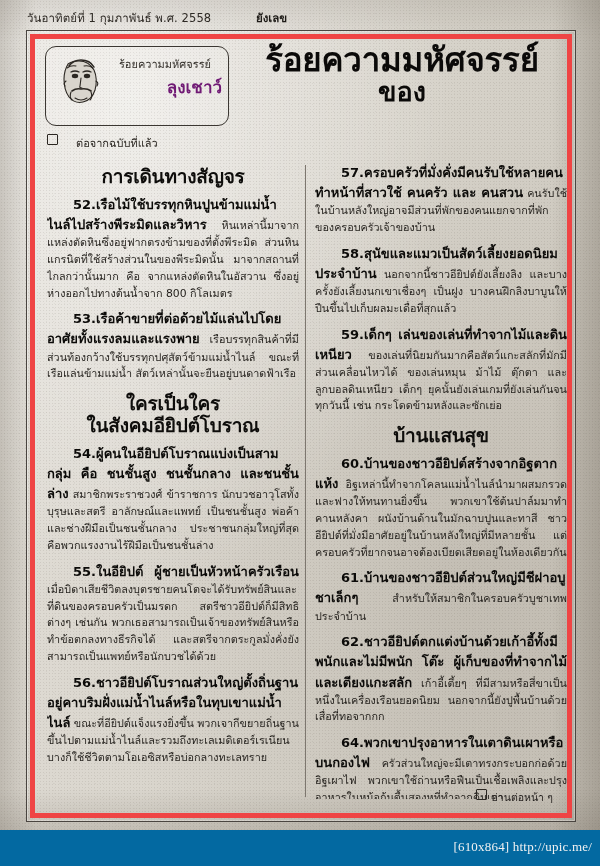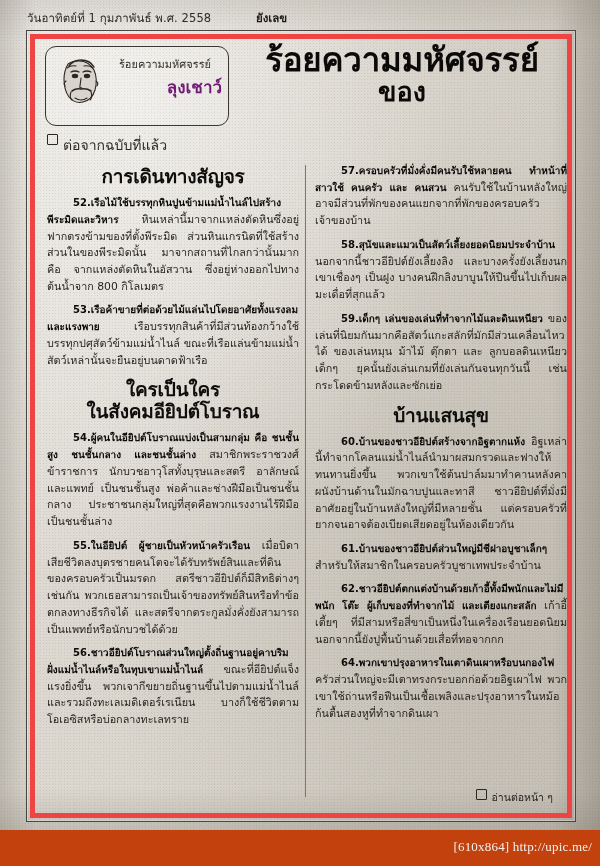--- a/index.html
+++ b/index.html
@@ -164,22 +164,22 @@
     white-space: nowrap;
   }
 
   
   .cont-note {
     position: absolute;
     left: 12px;
     top: 95px;
     display: flex;
     align-items: flex-start;
-    gap: 5px;
-    font-size: 14px;
+    gap: 18px;
+    font-size: 11px;
     color: #2e2a25;
     white-space: nowrap;
   }
   .sq-marker {
     display: inline-block;
     width: 9px;
     height: 9px;
     border: 1.4px solid #2b2722;
     border-radius: 1px;
   }
@@ -243,21 +243,21 @@
     line-height: 1.55;
     color: #211e1a;
     text-align: justify;
     text-justify: inter-word;
     margin: 0 0 7px 0;
     text-indent: 26px;
     word-break: break-word;
   }
   .para .lead {
     font-weight: bold;
-    font-size: 10px;
+    font-size: 13px;
     color: #0c0b09;
   }
 
   
   .readmore {
     position: absolute;
     right: 14px;
     bottom: 7px;
     display: flex;
     align-items: flex-start;
@@ -279,21 +279,21 @@
     font-family: "Liberation Serif", "DejaVu Serif", serif;
   }
 
   
   .watermark-bar {
     position: absolute;
     left: 0;
     top: 830px;
     width: 600px;
     height: 36px;
-    background: #c2410c;
+    background: #0369a1;
   }
   .watermark-text {
     position: absolute;
     right: 8px;
     top: 9px;
     font-size: 13px;
     color: #f2f2f2;
     font-family: "Liberation Serif", "DejaVu Serif", serif;
     letter-spacing: .2px;
     white-space: nowrap;

